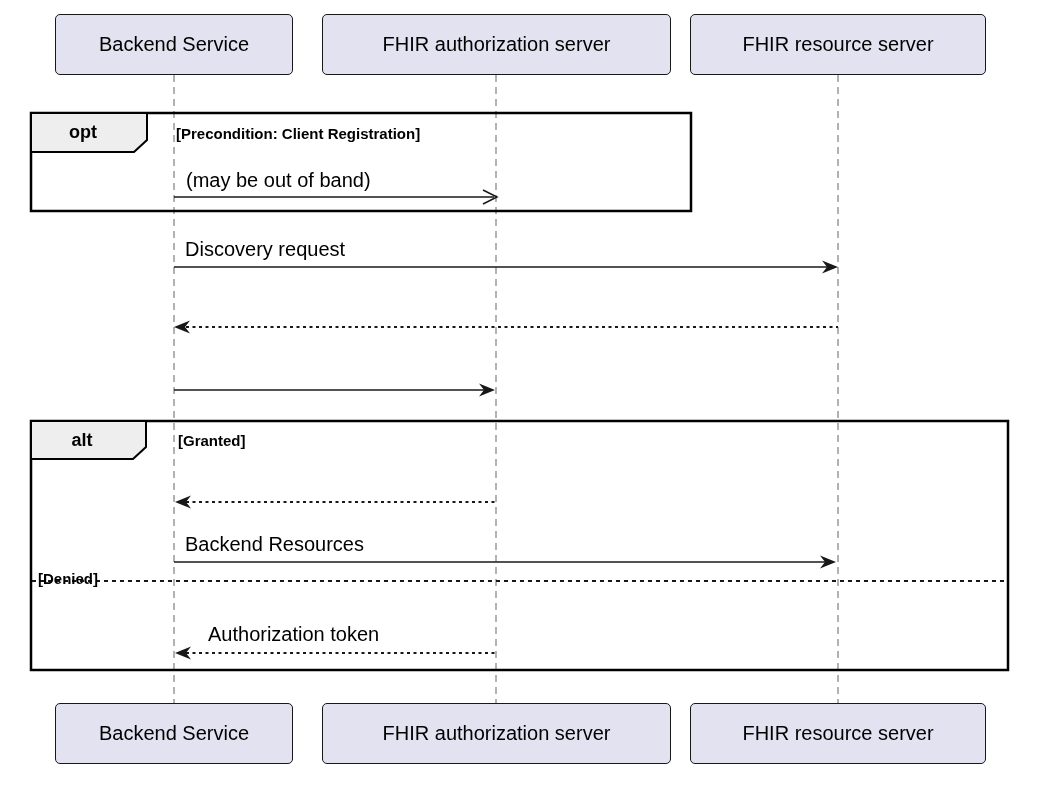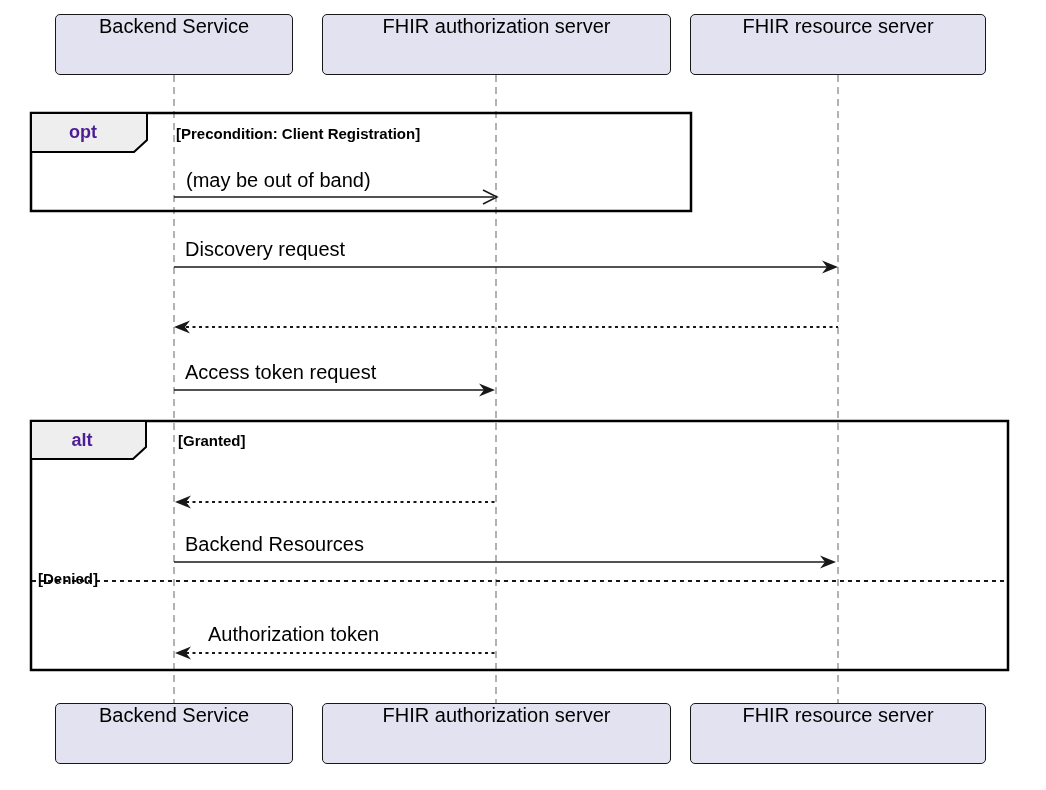--- a/index.html
+++ b/index.html
@@ -10,21 +10,21 @@
     font-family:"Liberation Sans", sans-serif;
     color:#000000;
     overflow:hidden;
   }
   .stage svg{position:absolute;left:0;top:0;}
   .pbox{
     position:absolute;
     background:#E2E2F0;
     border:1.7px solid #181818;
     border-radius:5px;
-    display:flex;align-items:flex-start;justify-content:center;
+    display:flex;align-items:center;justify-content:center;
     font-size:20px;
     color:#000;
     box-sizing:border-box;
     white-space:nowrap;
   }
   .msg{
     position:absolute;
     font-size:20px;
     line-height:22px;
     white-space:nowrap;
@@ -37,21 +37,21 @@
     line-height:21px;
     white-space:nowrap;
     color:#000;
   }
   .frame-label{
     position:absolute;
     font-size:18px;
     font-weight:bold;
     line-height:20px;
     text-align:center;
-    color:#4c1d95;
+    color:#000000;
   }
 </style>
 </head>
 <body>
 
 <div class="stage">
 
   <svg width="1046" height="790" viewBox="0 0 1046 790">
 
     <g>
@@ -118,17 +118,16 @@
 
   <div class="frame-label" style="left:34px;top:122px;width:98px">opt</div>
   <div class="frame-label" style="left:34px;top:430px;width:96px">alt</div>
 
   <div class="guard" style="left:176px;top:123px">[Precondition: Client Registration]</div>
   <div class="guard" style="left:178px;top:430px">[Granted]</div>
   <div class="guard" style="left:38px;top:568px">[Denied]</div>
 
   <div class="msg" style="left:186px;top:169px">(may be out of band)</div>
   <div class="msg" style="left:185px;top:238px">Discovery request</div>
-  <div class="msg" style="left:185px;top:361px">Access token request</div>
   <div class="msg" style="left:185px;top:533px">Backend Resources</div>
   <div class="msg" style="left:208px;top:623px">Authorization token</div>
 
 </div>
 
 </body></html>

